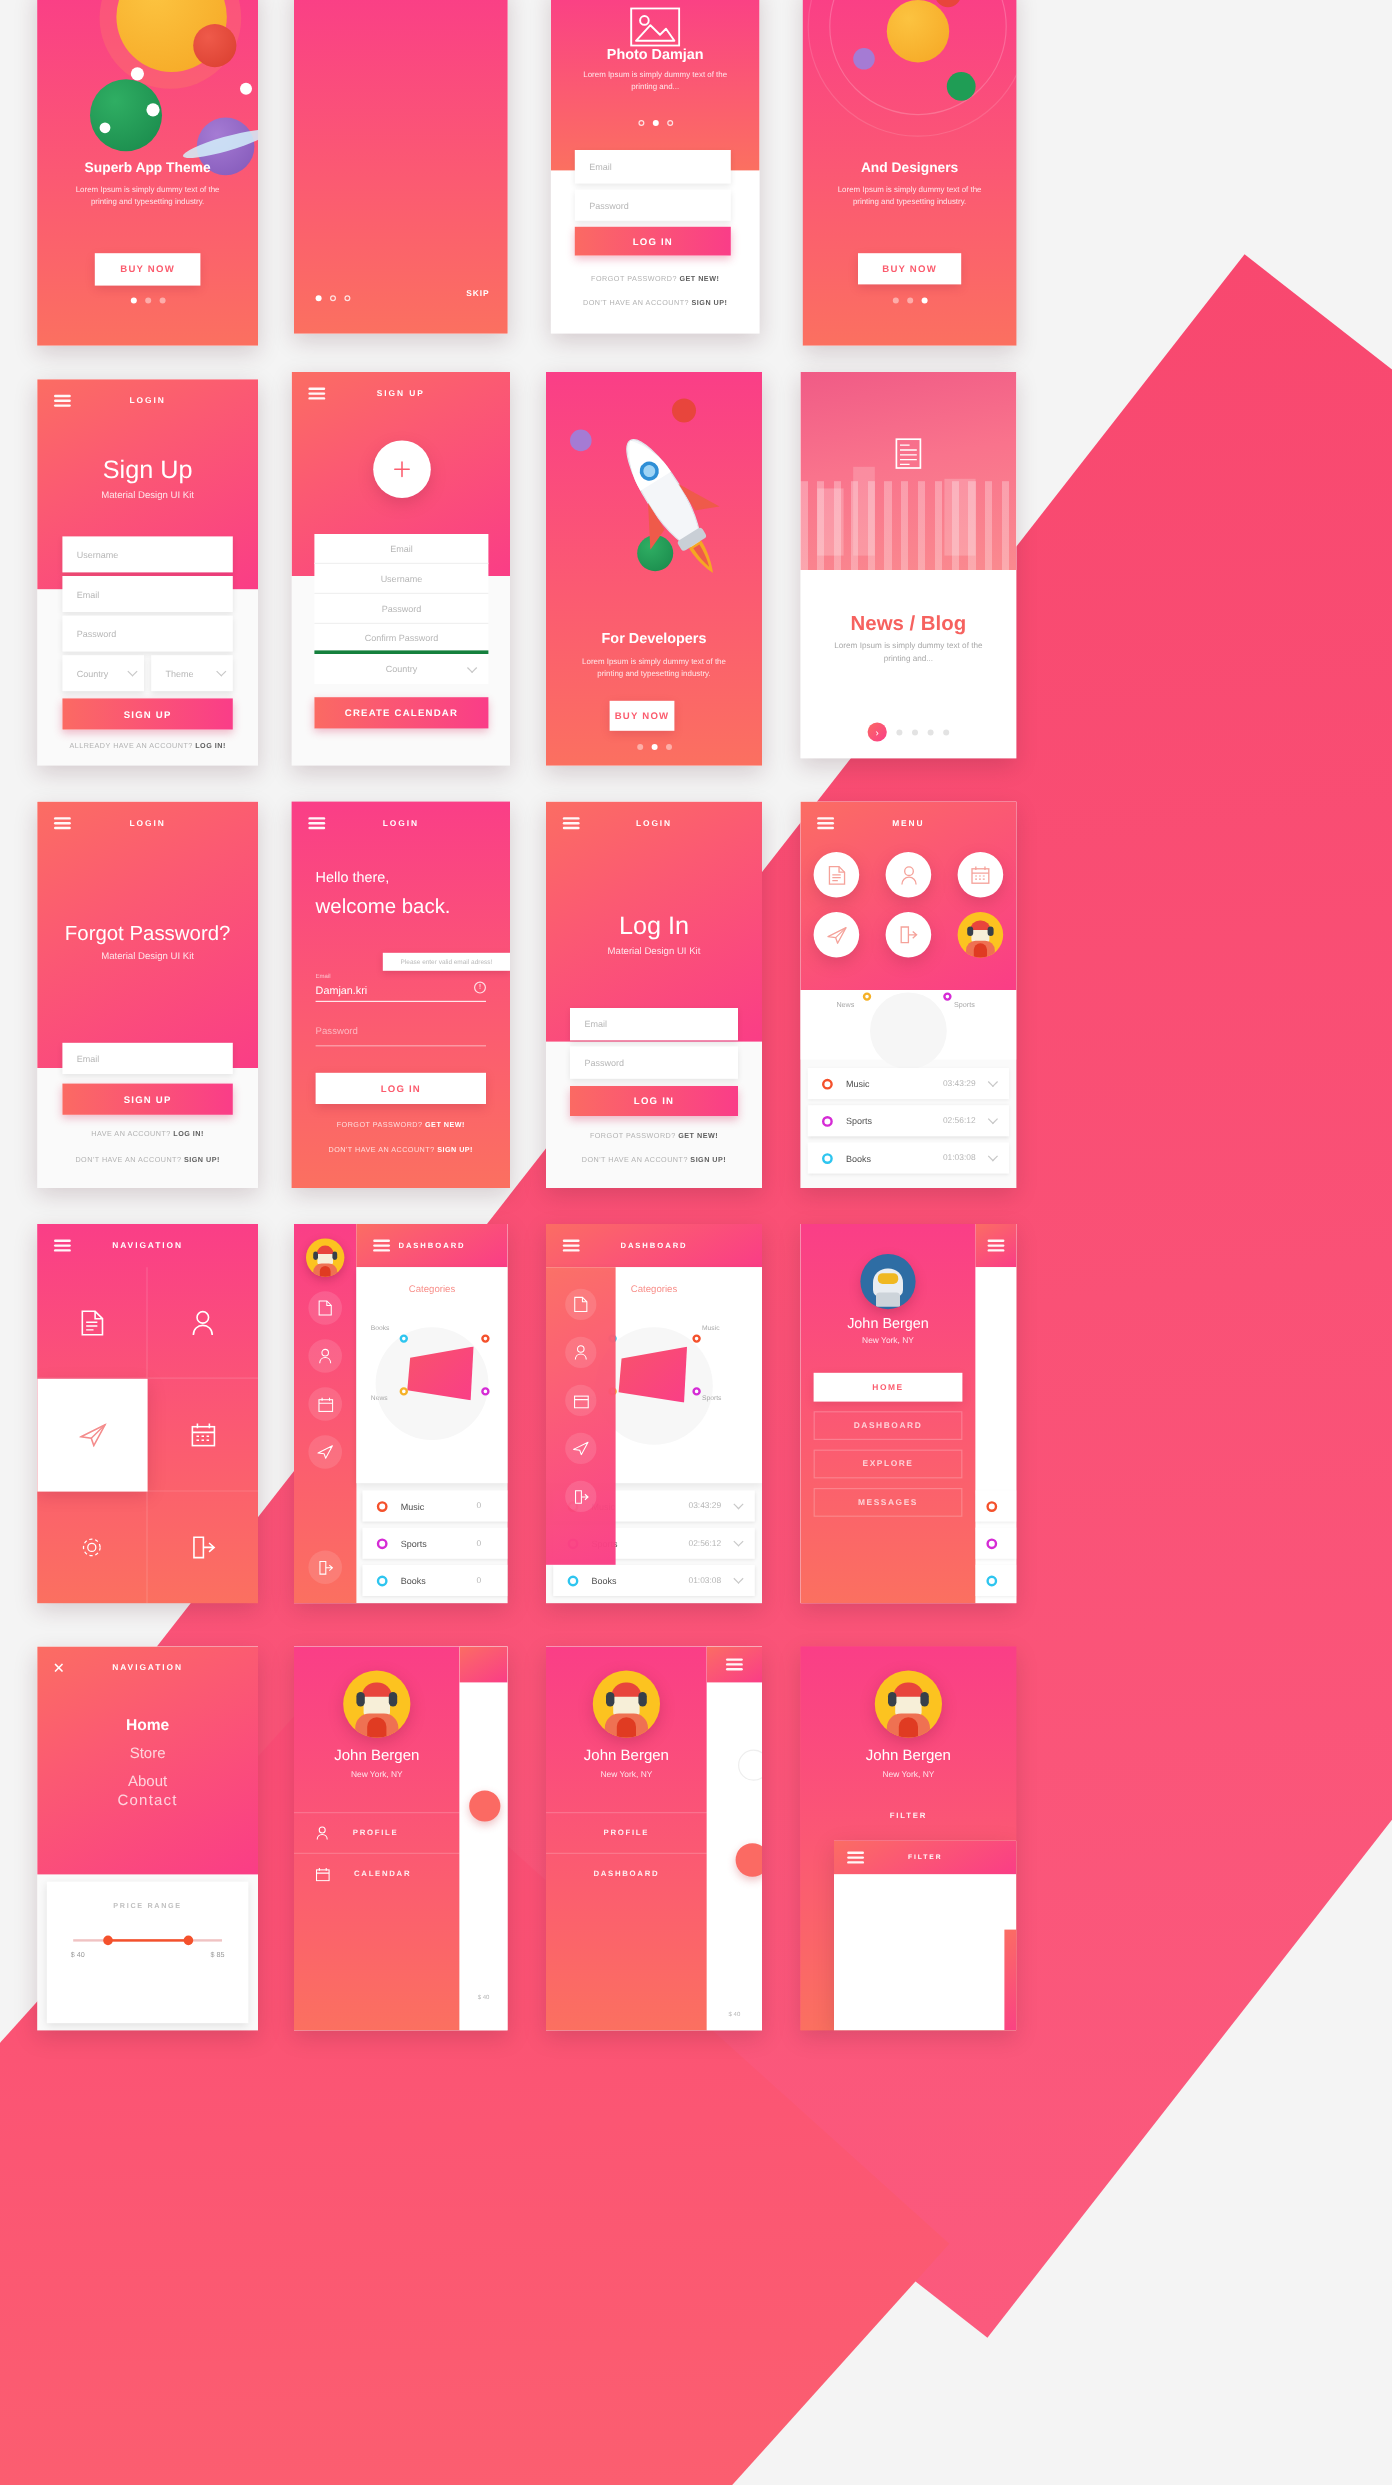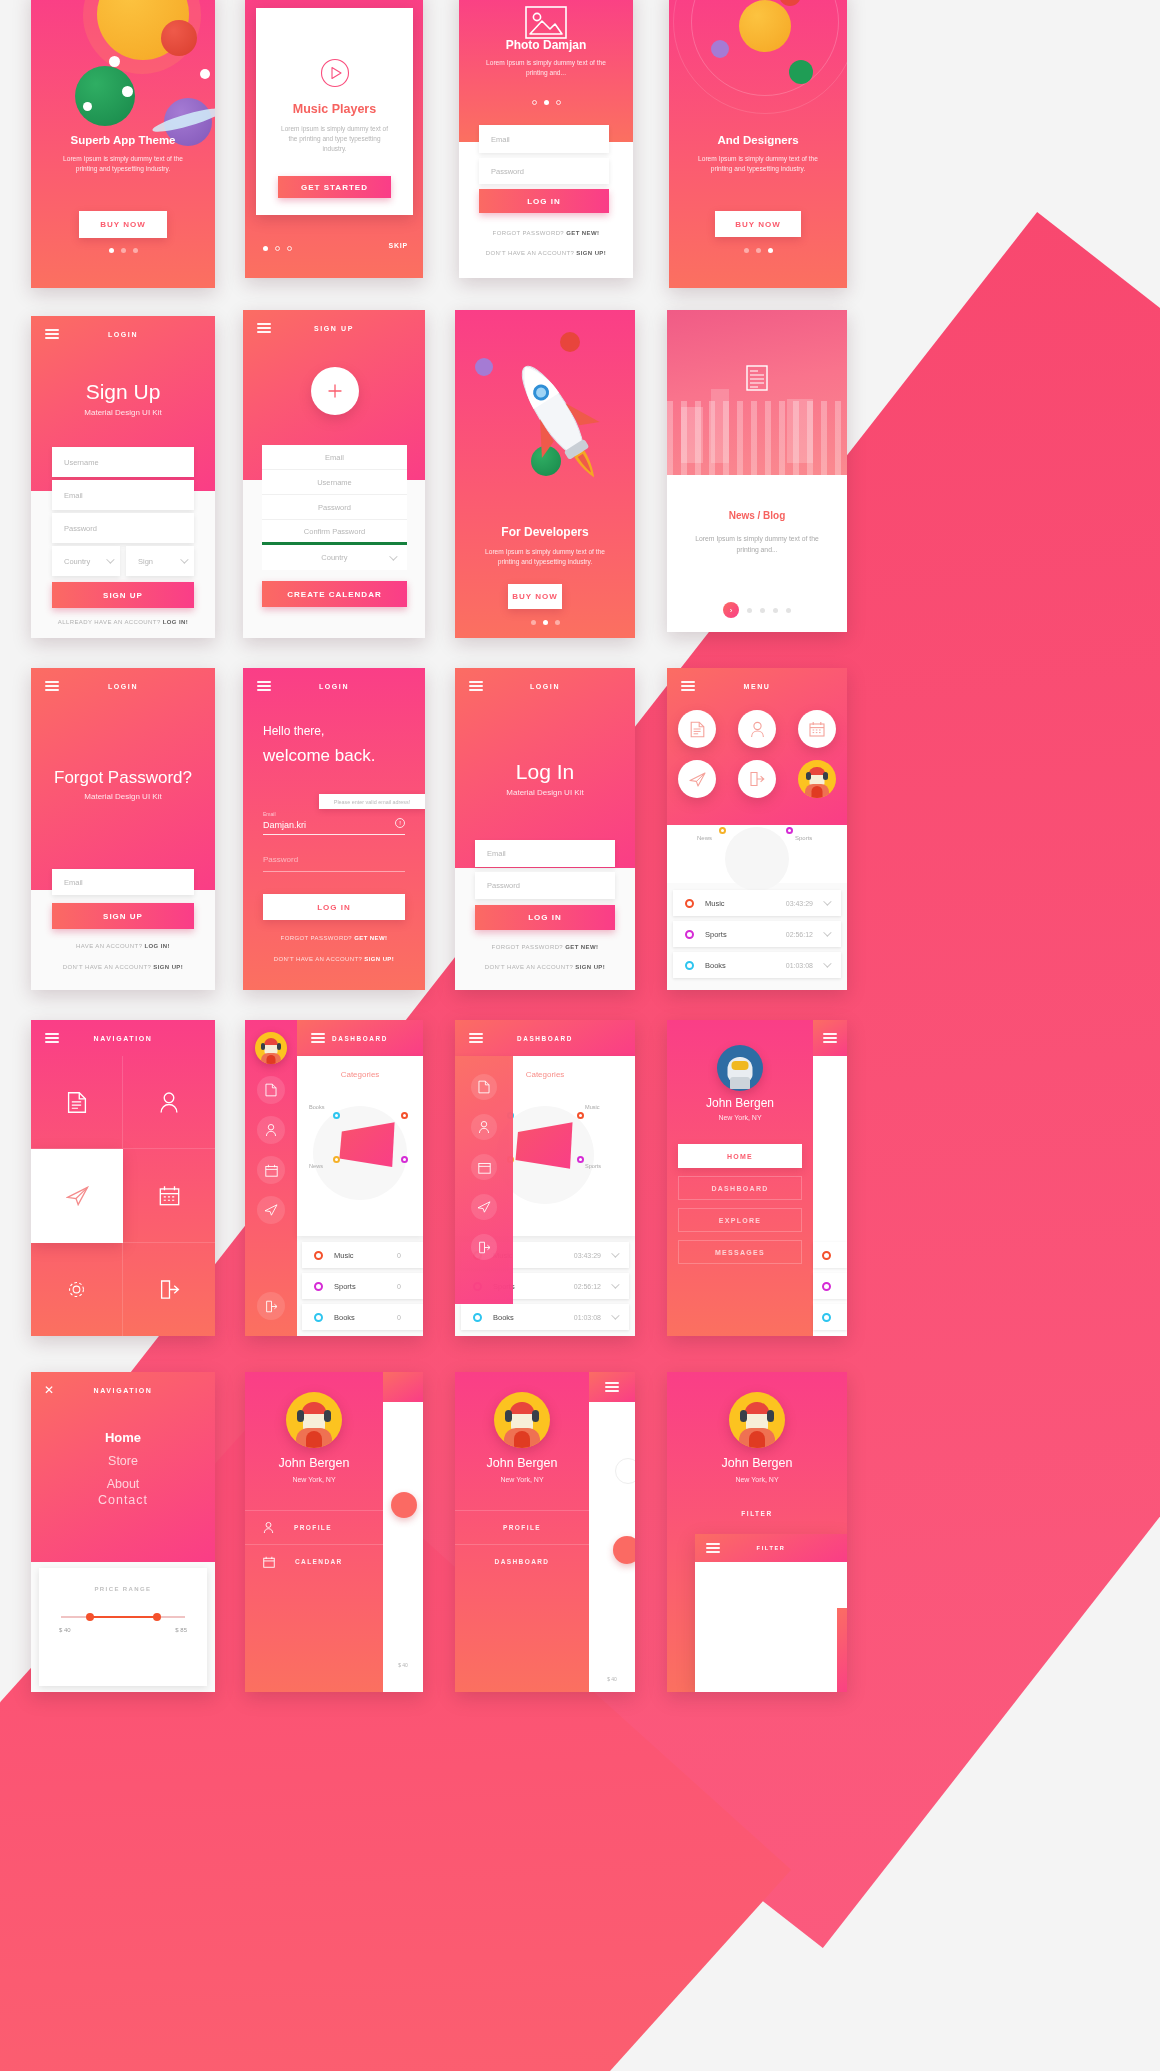--- a/index.html
+++ b/index.html
@@ -118,29 +118,20 @@
     <div class="para" style="position:absolute; top:164px; left:24px; width:136px; font-size:6.6px;">Lorem Ipsum is simply dummy text of the printing and typesetting industry.</div>
     <div class="btn btn-white" style="position:absolute; left:48px; top:221px; width:88px; height:27px;">BUY NOW</div>
     <div class="dots" style="position:absolute; left:0; top:258px; width:100%;">
       <span class="dot on"></span>
         <span class="dot"></span>
         <span class="dot"></span>
     </div>
   </div>
 
   <div class="card grad-v" style="left:245px; top:-10px; width:178px; height:288px;">
-    <div class="card" style="left:11px; top:18px; width:157px; height:207px; background:#fff; box-shadow:0 4px 14px rgba(80,20,40,.2);">
-      <svg style="position:absolute; left:50%; top:50px; transform:translateX(-50%);" width="30" height="30" viewBox="0 0 30 30">
-        <circle cx="15" cy="15" r="13.5" fill="none" stroke="#fa4f7e" stroke-width="1.1"></circle>
-        <path d="M12 9.5 L21 15 L12 20.5 Z" fill="none" stroke="#fa4f7e" stroke-width="1.1" stroke-linejoin="round"></path>
-      </svg>
-      <div style="position:absolute; top:94px; left:0; width:100%; text-align:center; color:#f6625f; font-size:12.5px; font-weight:bold;">Music Players</div>
-      <div style="position:absolute; top:116px; left:22px; width:113px; text-align:center; color:#b6b6b6; font-size:6.5px; line-height:1.5;">Lorem ipsum is simply dummy text of the printing and type typesetting industry.</div>
-      <div class="btn grad-btn" style="position:absolute; left:22px; top:168px; width:113px; height:22px;">GET STARTED</div>
-    </div>
     <div class="dots" style="position:absolute; left:18px; top:256px; justify-content:flex-start;">
       <span class="dot on"></span>
         <span class="dot hollow"></span>
         <span class="dot hollow"></span>
     </div>
     <div style="position:absolute; right:15px; top:252px; color:#fff; font-size:7px; font-weight:bold; letter-spacing:.8px;">SKIP</div>
   </div>
 
   <div class="card" style="left:459px; top:-10px; width:174px; height:288px; background:#fff;">
     <div class="grad-v" style="position:absolute; left:0; top:0; width:100%; height:152px;">
@@ -203,21 +194,21 @@
       <div class="sub">Material Design UI Kit</div>
     </div>
     <div class="field" style="position:absolute; left:21px; top:131px; width:142px; height:30px;">Username</div>
     <div class="field" style="position:absolute; left:21px; top:164px; width:142px; height:30px;">Email</div>
     <div class="field" style="position:absolute; left:21px; top:197px; width:142px; height:30px;">Password</div>
     <div class="field" style="position:absolute; left:21px; top:230px; width:68px; height:30px;">
       <span>Country</span>
       <span class="chev" style="margin-left:auto; margin-right:8px;"></span>
     </div>
     <div class="field" style="position:absolute; left:95px; top:230px; width:68px; height:30px;">
-      <span>Sign</span>
+      <span>Theme</span>
       <span class="chev" style="margin-left:auto; margin-right:8px;"></span>
     </div>
     <div class="btn grad-btn" style="position:absolute; left:21px; top:266px; width:142px; height:26px;">SIGN UP</div>
     <div class="foot-note" style="position:absolute; left:0; top:303px; width:100%;">
       <span>ALLREADY HAVE AN ACCOUNT?</span>
       <b>LOG IN!</b>
     </div>
   </div>
 
   <div class="card" style="left:243px; top:310px; width:182px; height:328px; background:#fafafa;">
@@ -284,21 +275,21 @@
       <div style="position:absolute; left:0; bottom:0; width:100%; height:74px; opacity:.28;
            background:repeating-linear-gradient(90deg,#fff 0 6px,transparent 6px 14px);"></div>
       <div style="position:absolute; left:14px; bottom:12px; width:22px; height:56px; background:rgba(255,255,255,.22);"></div>
       <div style="position:absolute; left:44px; bottom:12px; width:18px; height:74px; background:rgba(255,255,255,.18);"></div>
       <div style="position:absolute; left:120px; bottom:12px; width:26px; height:64px; background:rgba(255,255,255,.20);"></div>
       <svg style="position:absolute; left:50%; top:54px; transform:translateX(-50%);" width="26" height="28" viewBox="0 0 26 28">
         <rect x="3" y="2" width="20" height="24" fill="none" stroke="#fff" stroke-width="1.4"></rect>
         <path d="M6 7 H14 M6 11 H20 M6 15 H20 M6 19 H20 M6 23 H14" stroke="#fff" stroke-width="1.1"></path>
       </svg>
     </div>
-    <div style="position:absolute; top:200px; left:0; width:100%; text-align:center; color:#f6625f; font-size:10px; font-weight:bold;">News / Blog</div>
+    <div style="position:absolute; top:200px; left:0; width:100%; text-align:center; color:#f6625f; font-size:17px; font-weight:bold;">News / Blog</div>
     <div style="position:absolute; top:224px; left:26px; width:128px; text-align:center; color:#a9a9a9; font-size:6.8px; line-height:1.55;">Lorem Ipsum is simply dummy text of the printing and...</div>
     <div class="dots" style="position:absolute; left:0; top:292px; width:100%; gap:8px;">
       <span style="width:16px; height:16px; border-radius:50%; background:linear-gradient(135deg,#fb6a63,#fa3d88); display:flex; align-items:center; justify-content:center; color:#fff; font-size:8px;">›</span>
       <span class="dot g"></span>
         <span class="dot g"></span>
         <span class="dot g"></span>
         <span class="dot g"></span>
     </div>
   </div>
 

